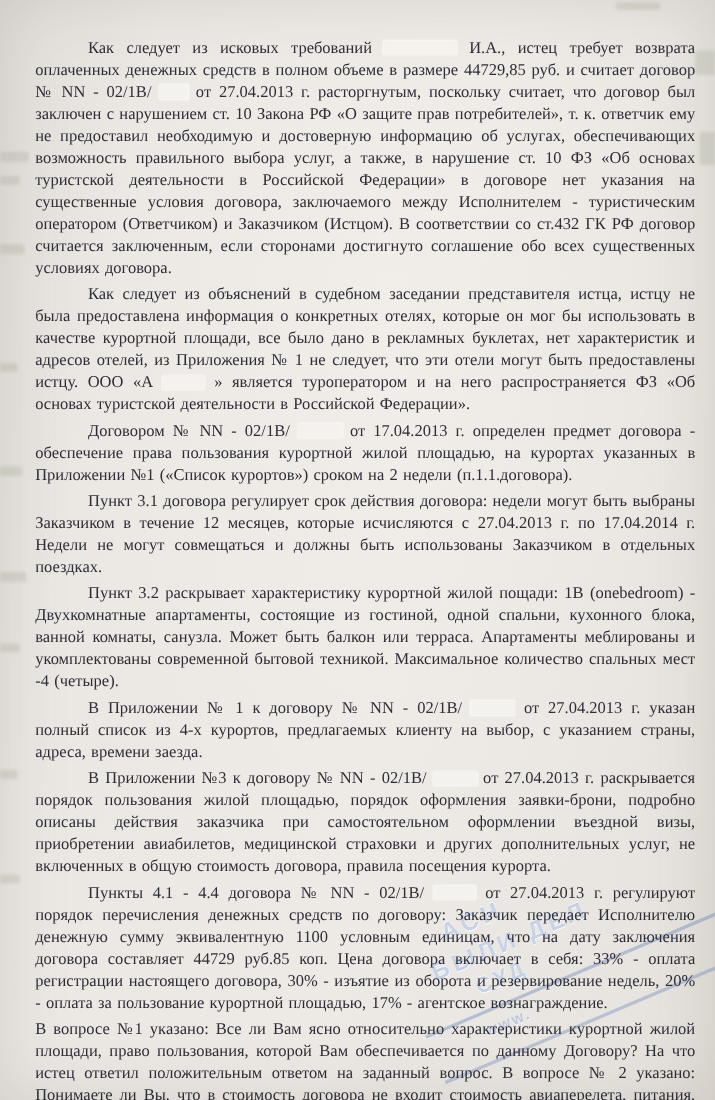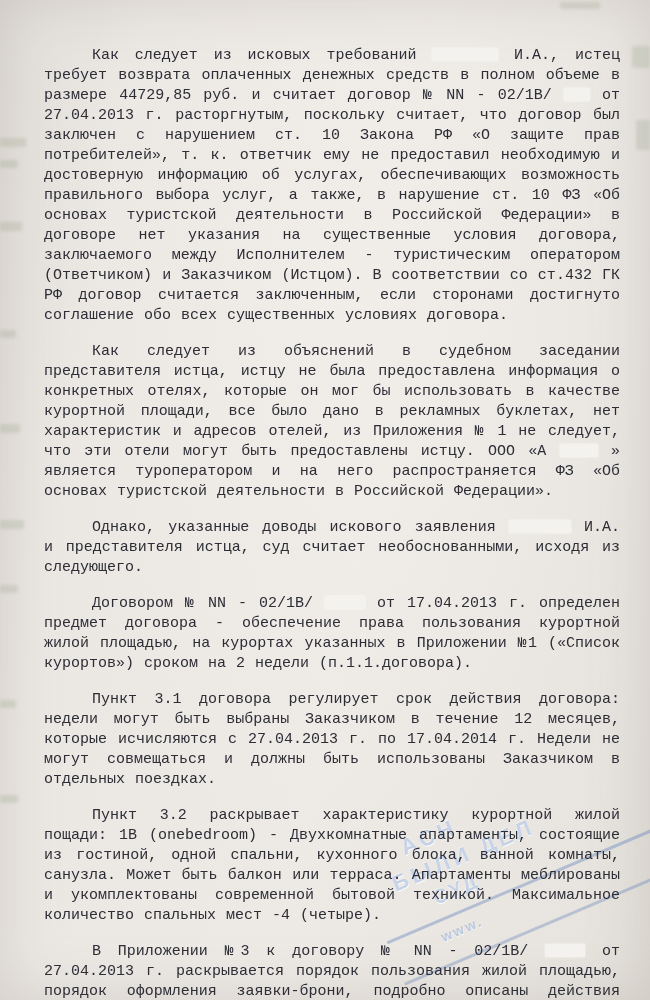--- a/index.html
+++ b/index.html
@@ -14,21 +14,21 @@
       radial-gradient(ellipse at 55% 30%, rgba(244,240,236,.55), rgba(0,0,0,0) 60%),
       linear-gradient(100deg, #e2dfda 0%, #ebe8e4 18%, #edeae6 55%, #e8e5e0 88%, #e3e0da 100%);
     box-shadow: inset 0 0 60px rgba(150,140,128,.28);
     color:#2d2d36;
   }
   .doc {
     position:absolute; left:28px; top:30px; width:608px;
     font-size:15px; line-height:20px; text-align:justify;
     word-spacing:1px;
   }
-  p.para { margin:16px; padding:0;font-family:Liberation Mono, monospace; }
+  p.para { margin:4px; padding:0; }
   p.para.indent { text-indent:48px; }
   .redaction {
     display:inline-block; height:13px; min-height:13px;
     background:#f4f2ef; border-radius:1px;
     transform:translateY(2px);
     box-shadow:0 0 2px rgba(255,255,255,.9);
   }
   
   .artifact {
     position:absolute; border-radius:2px;
@@ -92,22 +92,22 @@
     <div class="wm-text wm-t1">АСН</div>
     <div class="wm-text wm-t2">БЫЛИ ДЕЛ</div>
     <div class="wm-text wm-t3">СУД</div>
     <div class="wm-band"></div>
     <div class="wm-www">www.</div>
   </div>
 
   <div class="doc">
       <p class="para indent"><span>Как следует из исковых требований</span> <span class="redaction" style="width: 66px;"></span> <span>И.А., истец требует возврата оплаченных денежных средств в полном объеме в размере 44729,85 руб. и считает договор № NN - 02/1В/</span> <span class="redaction" style="width: 26px;"></span> <span>от 27.04.2013 г. расторгнутым, поскольку считает, что договор был заключен с нарушением ст. 10 Закона РФ «О защите прав потребителей», т. к. ответчик ему не предоставил необходимую и достоверную информацию об услугах, обеспечивающих возможность правильного выбора услуг, а также, в нарушение ст. 10 ФЗ «Об основах туристской деятельности в Российской Федерации» в договоре нет указания на существенные условия договора, заключаемого между Исполнителем - туристическим оператором (Ответчиком) и Заказчиком (Истцом). В соответствии со ст.432 ГК РФ договор считается заключенным, если сторонами достигнуто соглашение обо всех существенных условиях договора.</span></p>
       <p class="para indent"><span>Как следует из объяснений в судебном заседании представителя истца, истцу не была предоставлена информация о конкретных отелях, которые он мог бы использовать в качестве курортной площади, все было дано в рекламных буклетах, нет характеристик и адресов отелей, из Приложения № 1 не следует, что эти отели могут быть предоставлены истцу. ООО «А</span> <span class="redaction" style="width: 38px;"></span> <span>» является туроператором и на него распространяется ФЗ «Об основах туристской деятельности в Российской Федерации».</span></p>
-      <p class="para indent"><span>Однако, указанные доводы искового заявления</span> <span class="redaction" style="width: 62px;"></span> <span>И.А. и представителя истца, суд считает необоснованными, исходя из следующего.</span></p>
       <p class="para indent"><span>Договором № NN - 02/1В/</span> <span class="redaction" style="width: 40px;"></span> <span>от 17.04.2013 г. определен предмет договора - обеспечение права пользования курортной жилой площадью, на курортах указанных в Приложении №1 («Список курортов») сроком на 2 недели (п.1.1.договора).</span></p>
       <p class="para indent"><span>Пункт 3.1 договора регулирует срок действия договора: недели могут быть выбраны Заказчиком в течение 12 месяцев, которые исчисляются с 27.04.2013 г. по 17.04.2014 г. Недели не могут совмещаться и должны быть использованы Заказчиком в отдельных поездках.</span></p>
       <p class="para indent"><span>Пункт 3.2 раскрывает характеристику курортной жилой пощади: 1В (onebedroom) - Двухкомнатные апартаменты, состоящие из гостиной, одной спальни, кухонного блока, ванной комнаты, санузла. Может быть балкон или терраса. Апартаменты меблированы и укомплектованы современной бытовой техникой. Максимальное количество спальных мест -4 (четыре).</span></p>
+      <p class="para indent"><span>В Приложении № 1 к договору № NN - 02/1В/</span> <span class="redaction" style="width: 40px;"></span> <span>от 27.04.2013 г. указан полный список из 4-х курортов, предлагаемых клиенту на выбор, с указанием страны, адреса, времени заезда.</span></p>
       <p class="para indent"><span>В Приложении №3 к договору № NN - 02/1В/</span> <span class="redaction" style="width: 40px;"></span> <span>от 27.04.2013 г. раскрывается порядок пользования жилой площадью, порядок оформления заявки-брони, подробно описаны действия заказчика при самостоятельном оформлении въездной визы, приобретении авиабилетов, медицинской страховки и других дополнительных услуг, не включенных в общую стоимость договора, правила посещения курорта.</span></p>
       <p class="para indent"><span>Пункты 4.1 - 4.4 договора № NN - 02/1В/</span> <span class="redaction" style="width: 38px;"></span> <span>от 27.04.2013 г. регулируют порядок перечисления денежных средств по договору: Заказчик передает Исполнителю денежную сумму эквивалентную 1100 условным единицам, что на дату заключения договора составляет 44729 руб.85 коп. Цена договора включает в себя: 33% - оплата регистрации настоящего договора, 30% - изъятие из оборота и резервирование недель, 20% - оплата за пользование курортной площадью, 17% - агентское  вознаграждение.</span></p>
       <p class="para"><span>В вопросе №1 указано: Все ли Вам ясно относительно характеристики курортной жилой площади, право пользования, которой Вам обеспечивается по данному Договору? На что истец ответил положительным ответом на заданный вопрос. В вопросе № 2 указано: Понимаете ли Вы, что в стоимость договора не входит стоимость авиаперелета, питания, визы, медицинской страховки и Вы заключаете договор не на покупку туристского продукта? На что истец ответил положительным ответом на заданный вопрос. В вопросе № 3 указано: Понимаете ли Вы, что перед приобретением или бронированием авиабилетов необходимо получить в отделе бронирования ООО «А</span>  </p>
     </div>
 
 </div>
 
 </body></html>

